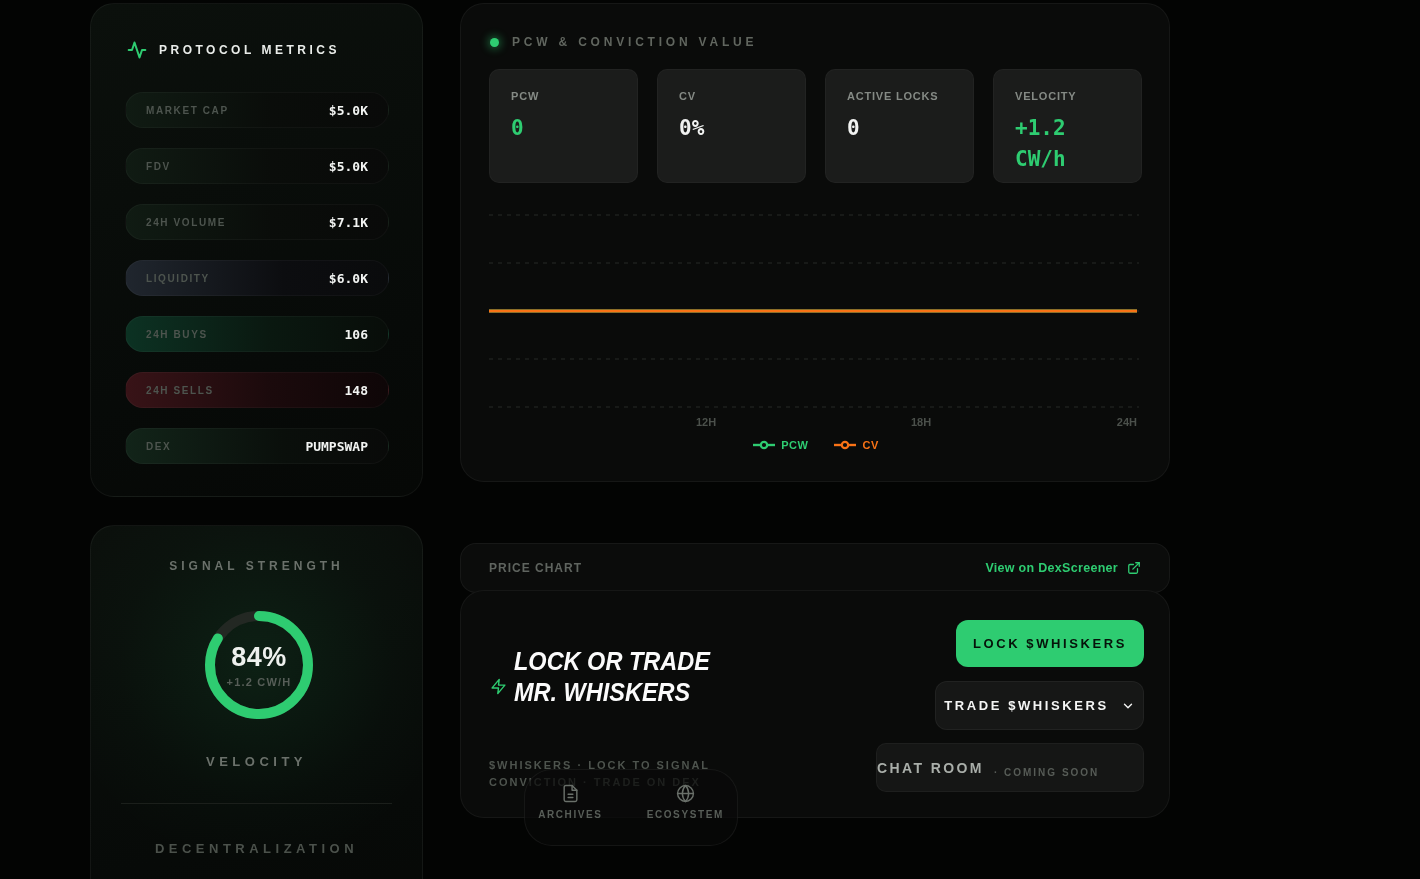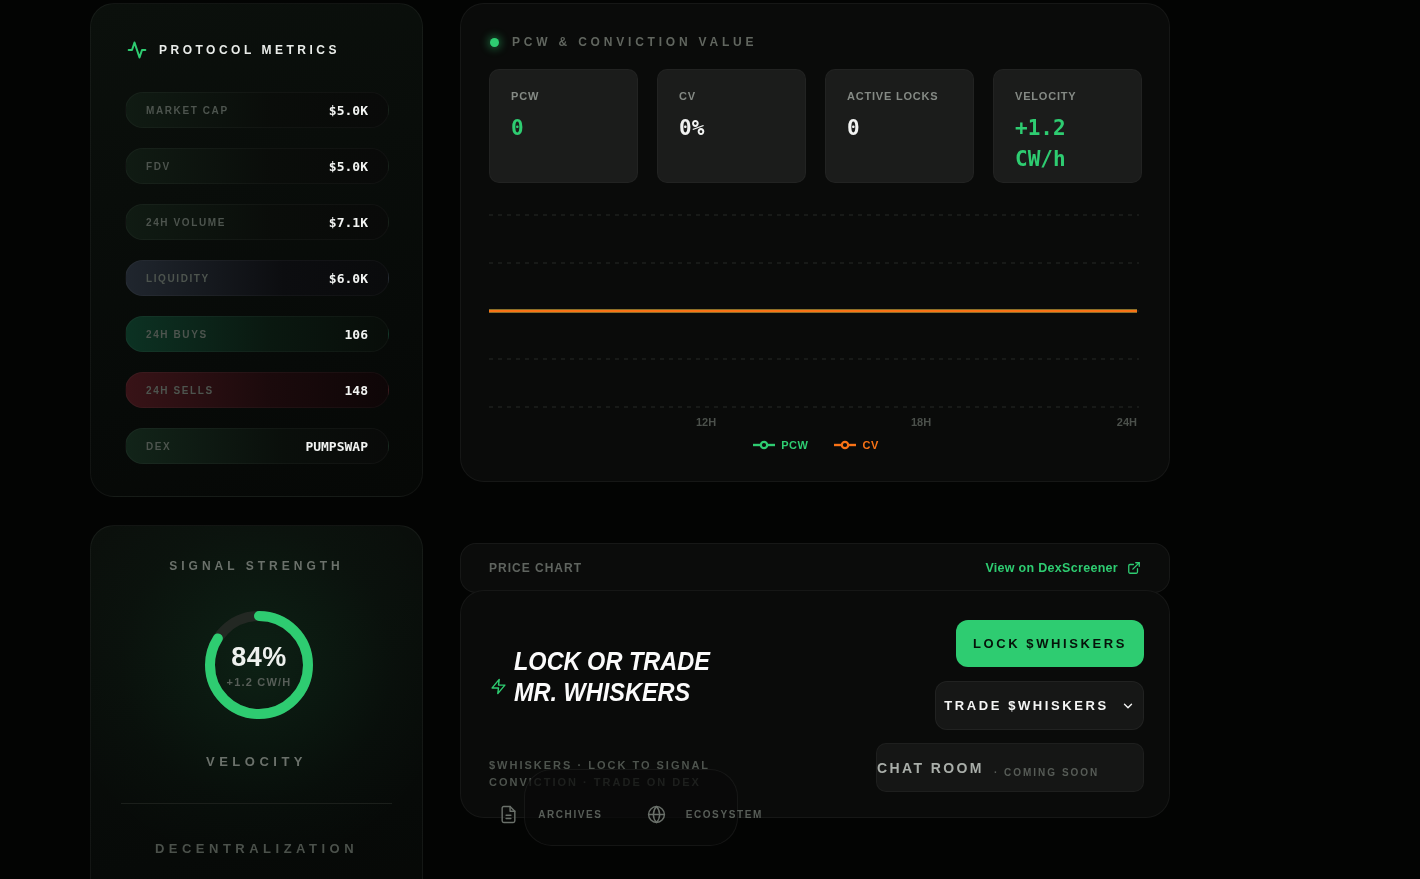--- a/index.html
+++ b/index.html
@@ -77,21 +77,21 @@
   #hero-card { left:460px; top:590px; width:710px; height:228px; background:#0a0b0a; }
   .hero-bolt { position:absolute; left:29px; top:87px; }
   .hero-title { position:absolute; left:53px; top:55px; width:210px; color:#fbfbfb;
     font-size:25px; line-height:31px; font-weight:bold; font-style:italic;
     letter-spacing:0px; transform:scaleX(0.94); transform-origin:left; }
   .hero-sub { position:absolute; left:28px; top:131px; width:250px; font-size:11px;
     font-weight:bold; letter-spacing:2px; line-height:17px; color:#4e544e;margin-top:35px; }
   .hero-links { position:absolute; left:63px; top:178px; width:214px; height:77px;
     border-radius:28px; border:1px solid rgba(255,255,255,0.06); background:rgba(8,9,8,0.7);
     display:flex; justify-content:center; gap:44px; padding-top:14px; }
-  .hlink { display:flex; flex-direction:row; align-items:center; gap:20px; cursor:pointer; }
+  .hlink { display:flex; flex-direction:column; align-items:center; gap:6px; cursor:pointer; }
   .hlink .hlbl { font-size:10px; font-weight:bold; letter-spacing:1.6px; color:#585e58; }
 
   .btn-lock { position:absolute; left:495px; top:29px; width:188px; height:47px;
     border:none; border-radius:12px; background:#2ecc71; color:#06130a; font-family:inherit;
     font-size:13px; font-weight:bold; letter-spacing:2.6px; cursor:pointer; }
   .btn-trade { position:absolute; left:474px; top:90px; width:209px; height:49px;
     border:1px solid rgba(255,255,255,0.05); border-radius:12px; background:#161716;
     color:#f4f5f4; font-family:inherit; font-size:13px; font-weight:bold; letter-spacing:2.6px;
     cursor:pointer; display:flex; align-items:center; justify-content:center; gap:12px; }
   .chat-box { position:absolute; left:415px; top:152px; width:268px; height:49px;

